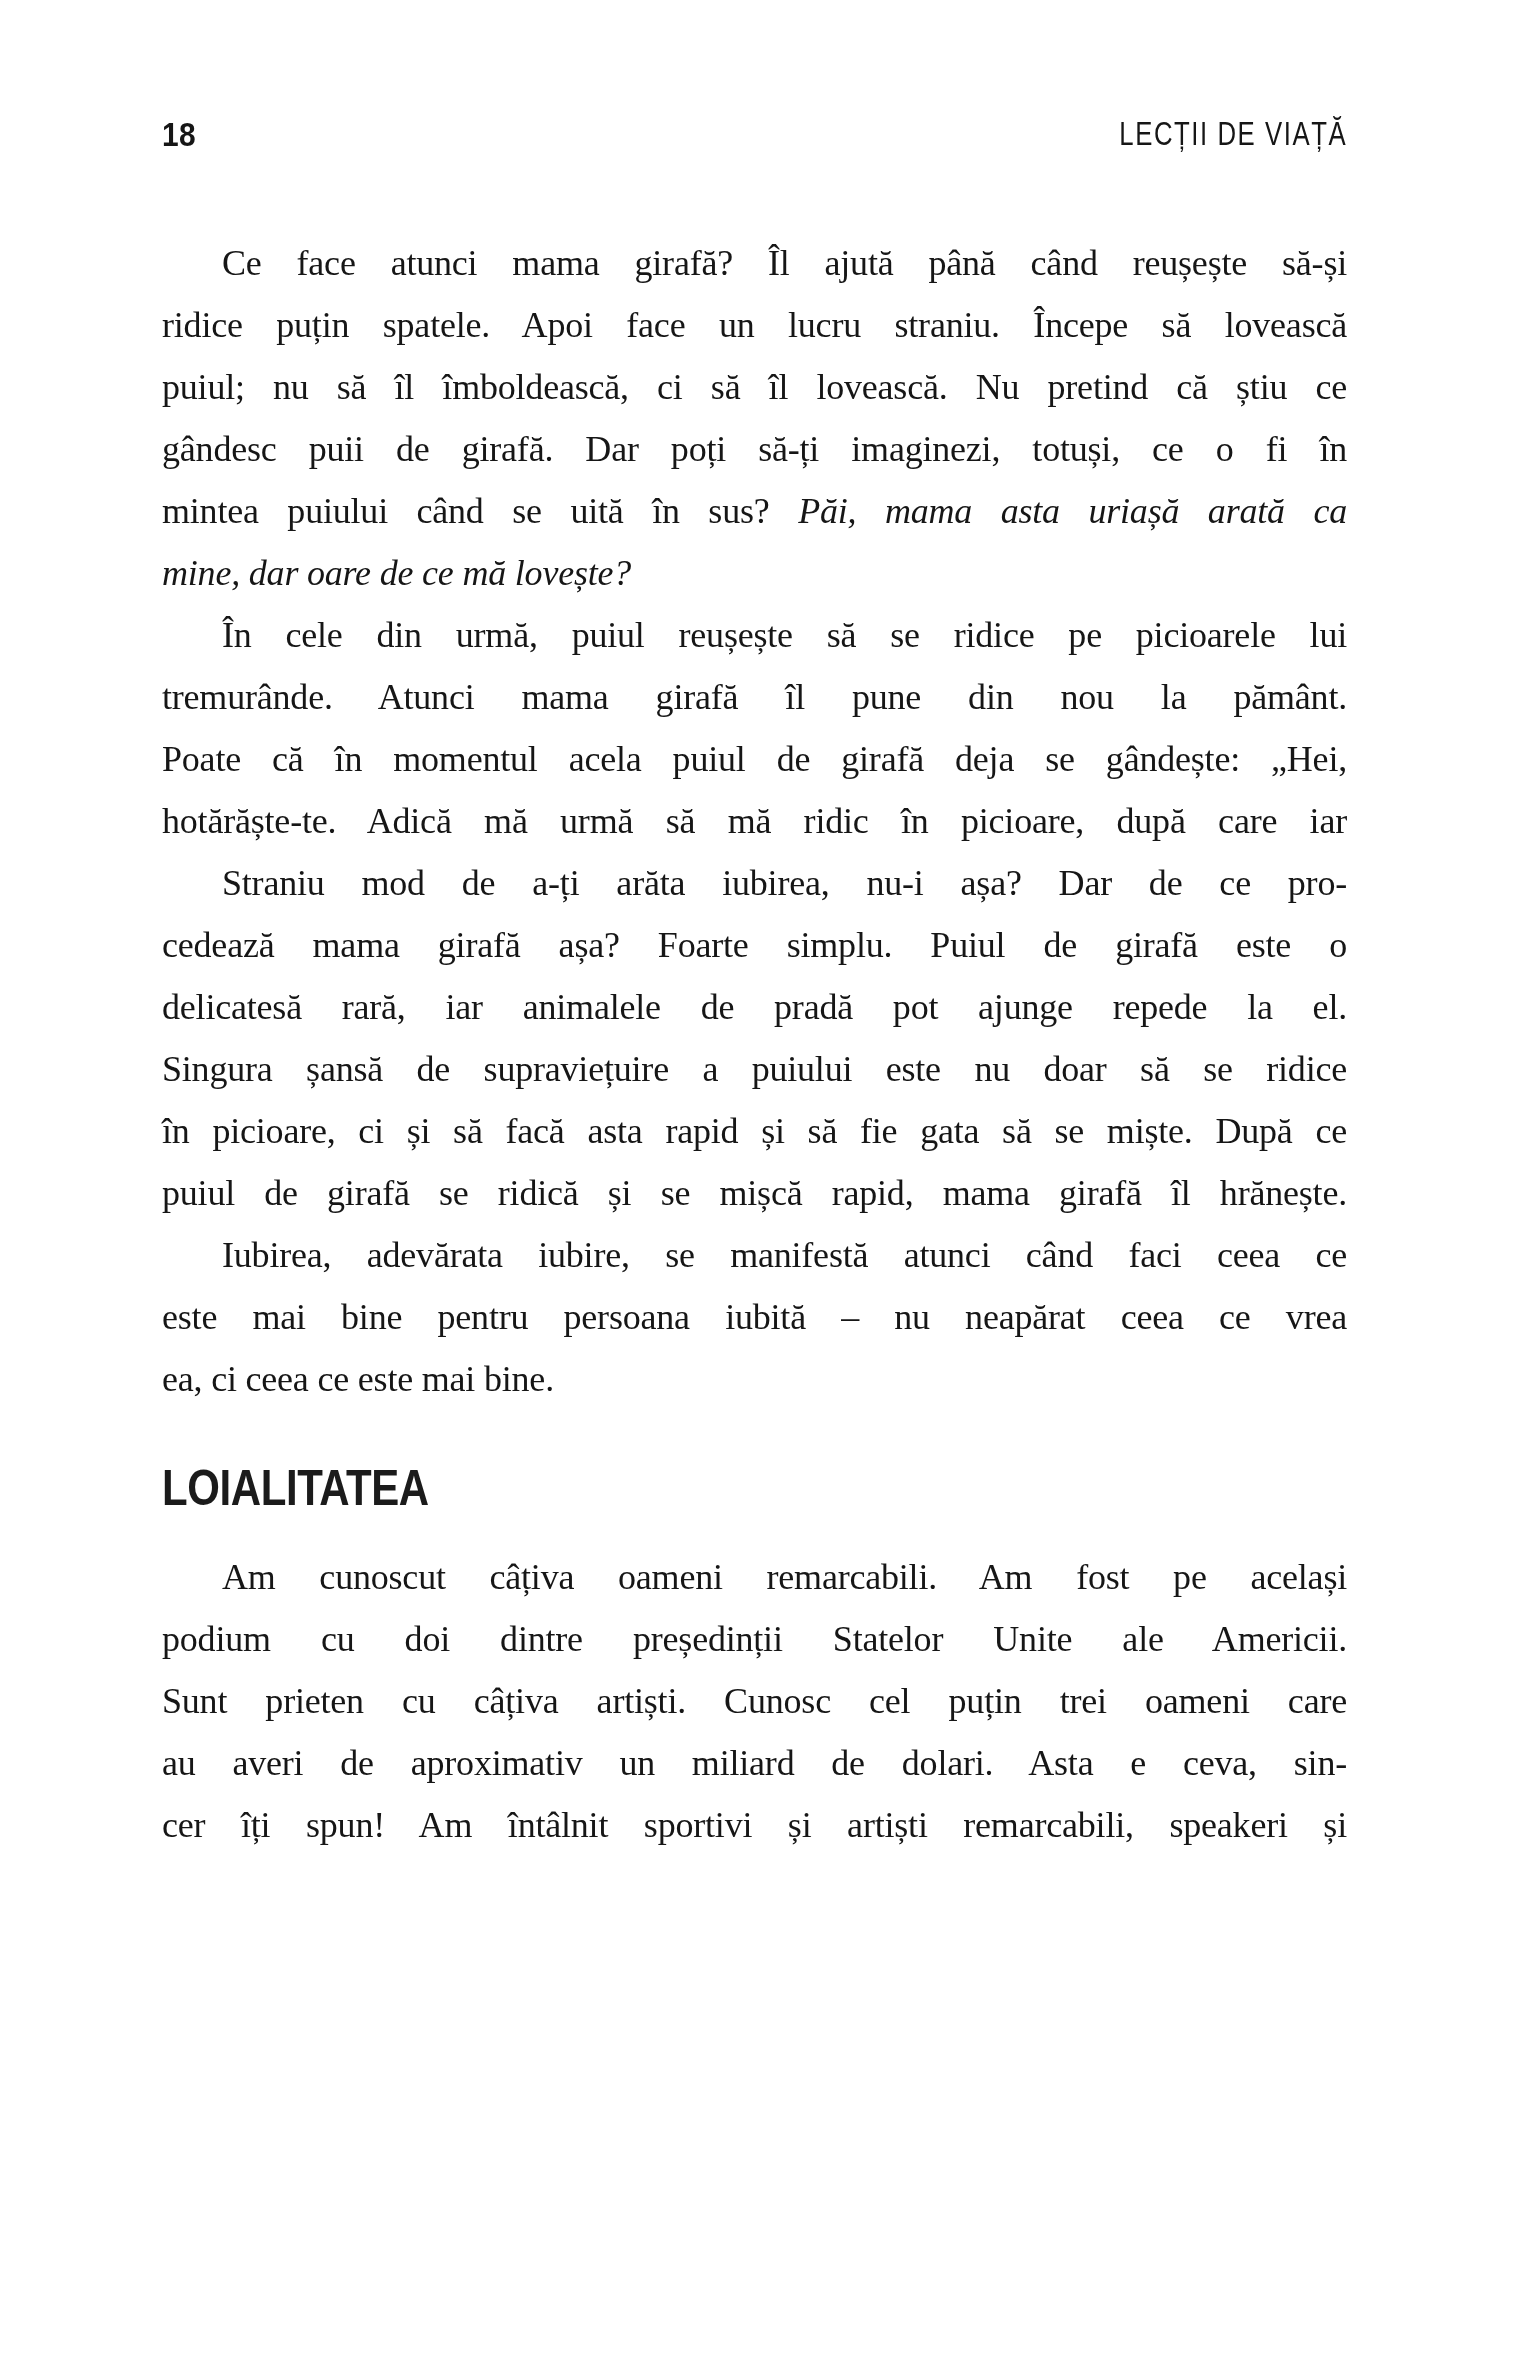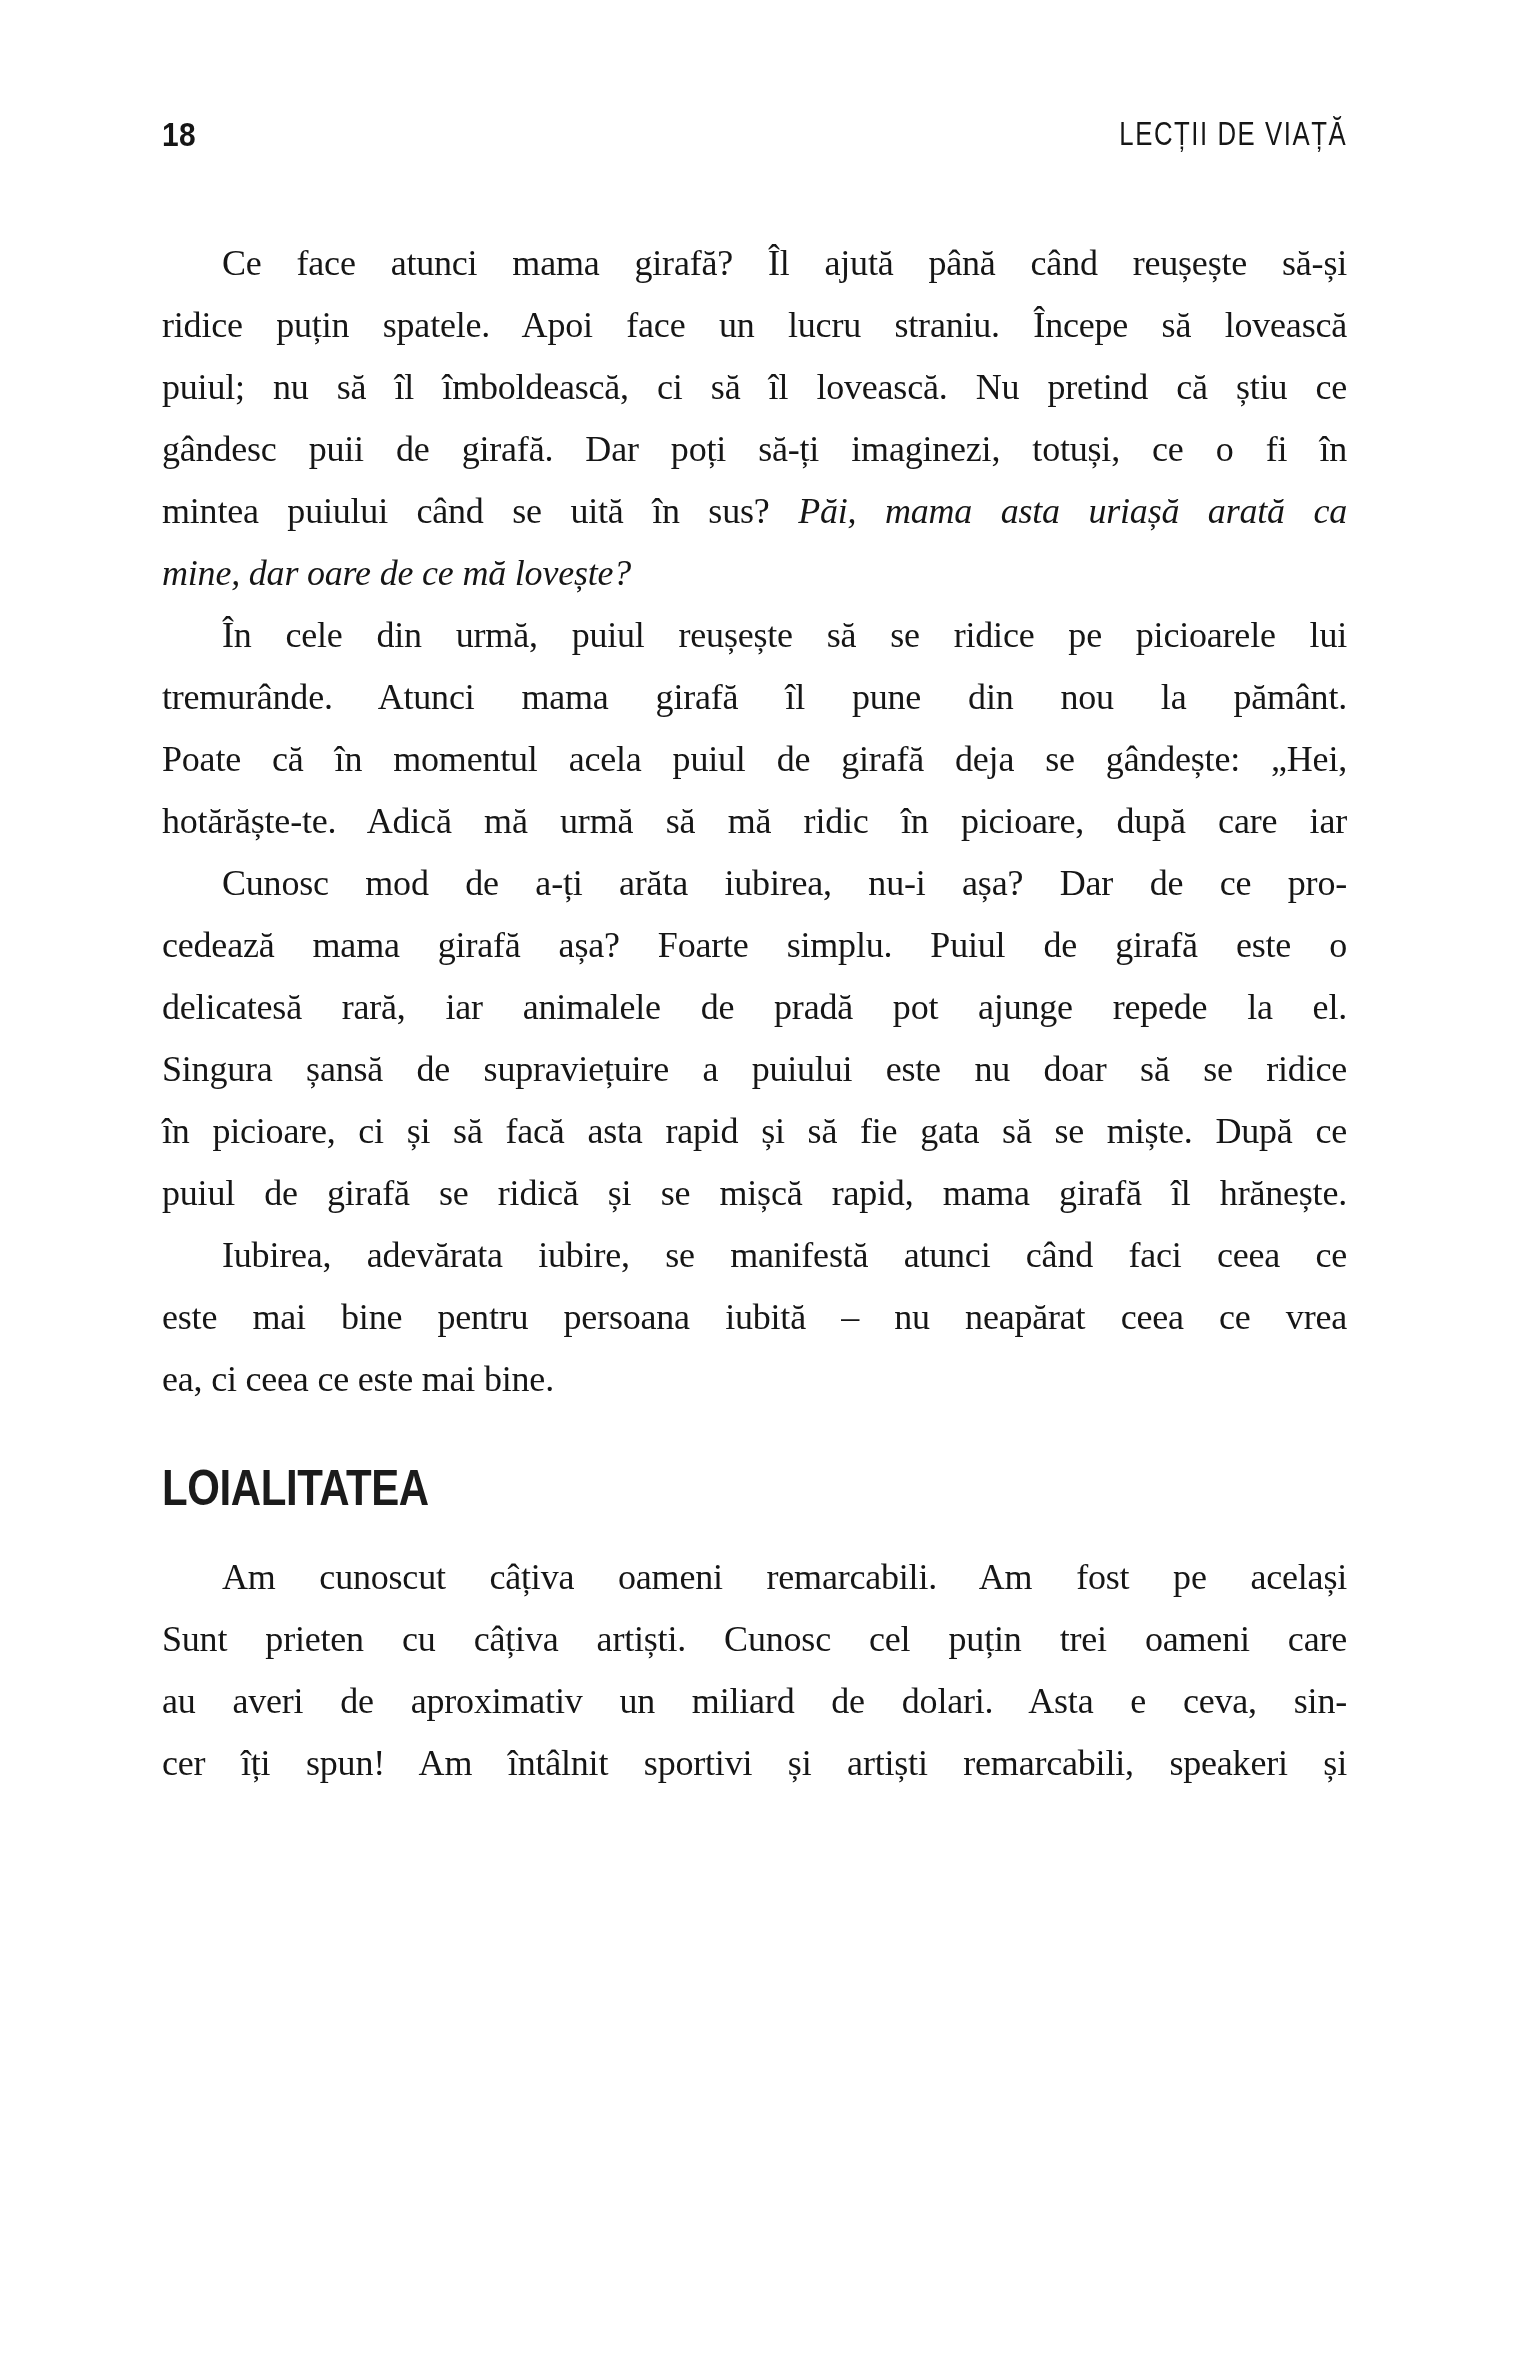--- a/index.html
+++ b/index.html
@@ -95,34 +95,35 @@
         <div class="line"><span>mintea puiului când se uită în sus? </span><span class="seg-i">Păi, mama asta uriașă arată ca</span></div>
         <div class="line nj"><span class="seg-i">mine, dar oare de ce mă lovește?</span></div>
       </div>
       <div class="para">
         <div class="line ind"><span>În cele din urmă, puiul reușește să se ridice pe picioarele lui</span></div>
         <div class="line"><span>tremurânde. Atunci mama girafă îl pune din nou la pământ.</span></div>
         <div class="line"><span>Poate că în momentul acela puiul de girafă deja se gândește: „Hei,</span></div>
         <div class="line"><span>hotărăște-te. Adică mă urmă să mă ridic în picioare, după care iar</span></div>
       </div>
       <div class="para">
-        <div class="line ind"><span>Cunosc mod de a-ți arăta iubirea, nu-i așa? Dar de ce pro-</span></div>
+        <div class="line ind"><span>Straniu mod de a-ți arăta iubirea, nu-i așa? Dar de ce pro-</span></div>
         <div class="line"><span>cedează mama girafă așa? Foarte simplu. Puiul de girafă este o</span></div>
         <div class="line"><span>delicatesă rară, iar animalele de pradă pot ajunge repede la el.</span></div>
         <div class="line"><span>Singura șansă de supraviețuire a puiului este nu doar să se ridice</span></div>
         <div class="line"><span>în picioare, ci și să facă asta rapid și să fie gata să se miște. După ce</span></div>
         <div class="line"><span>puiul de girafă se ridică și se mișcă rapid, mama girafă îl hrănește.</span></div>
       </div>
       <div class="para">
         <div class="line ind"><span>Iubirea, adevărata iubire, se manifestă atunci când faci ceea ce</span></div>
         <div class="line"><span>este mai bine pentru persoana iubită – nu neapărat ceea ce vrea</span></div>
         <div class="line nj"><span>ea, ci ceea ce este mai bine.</span></div>
       </div>
       <h2 class="section-heading">LOIALITATEA</h2>
       <div class="para">
         <div class="line ind"><span>Am cunoscut câțiva oameni remarcabili. Am fost pe același</span></div>
+        <div class="line"><span>podium cu doi dintre președinții Statelor Unite ale Americii.</span></div>
         <div class="line"><span>Sunt prieten cu câțiva artiști. Cunosc cel puțin trei oameni care</span></div>
         <div class="line"><span>au averi de aproximativ un miliard de dolari. Asta e ceva, sin-</span></div>
         <div class="line"><span>cer îți spun! Am întâlnit sportivi și artiști remarcabili, speakeri și</span></div>
       </div>
     </main>
 
 </div>
 
 </body></html>

